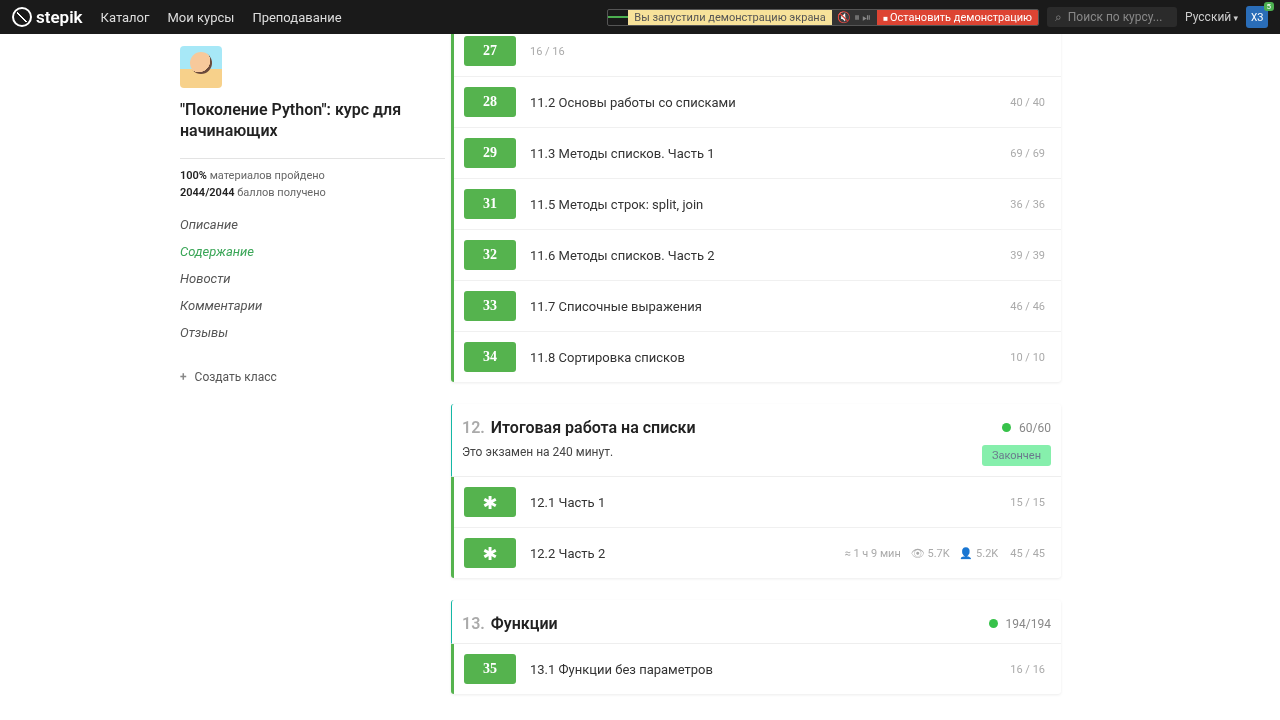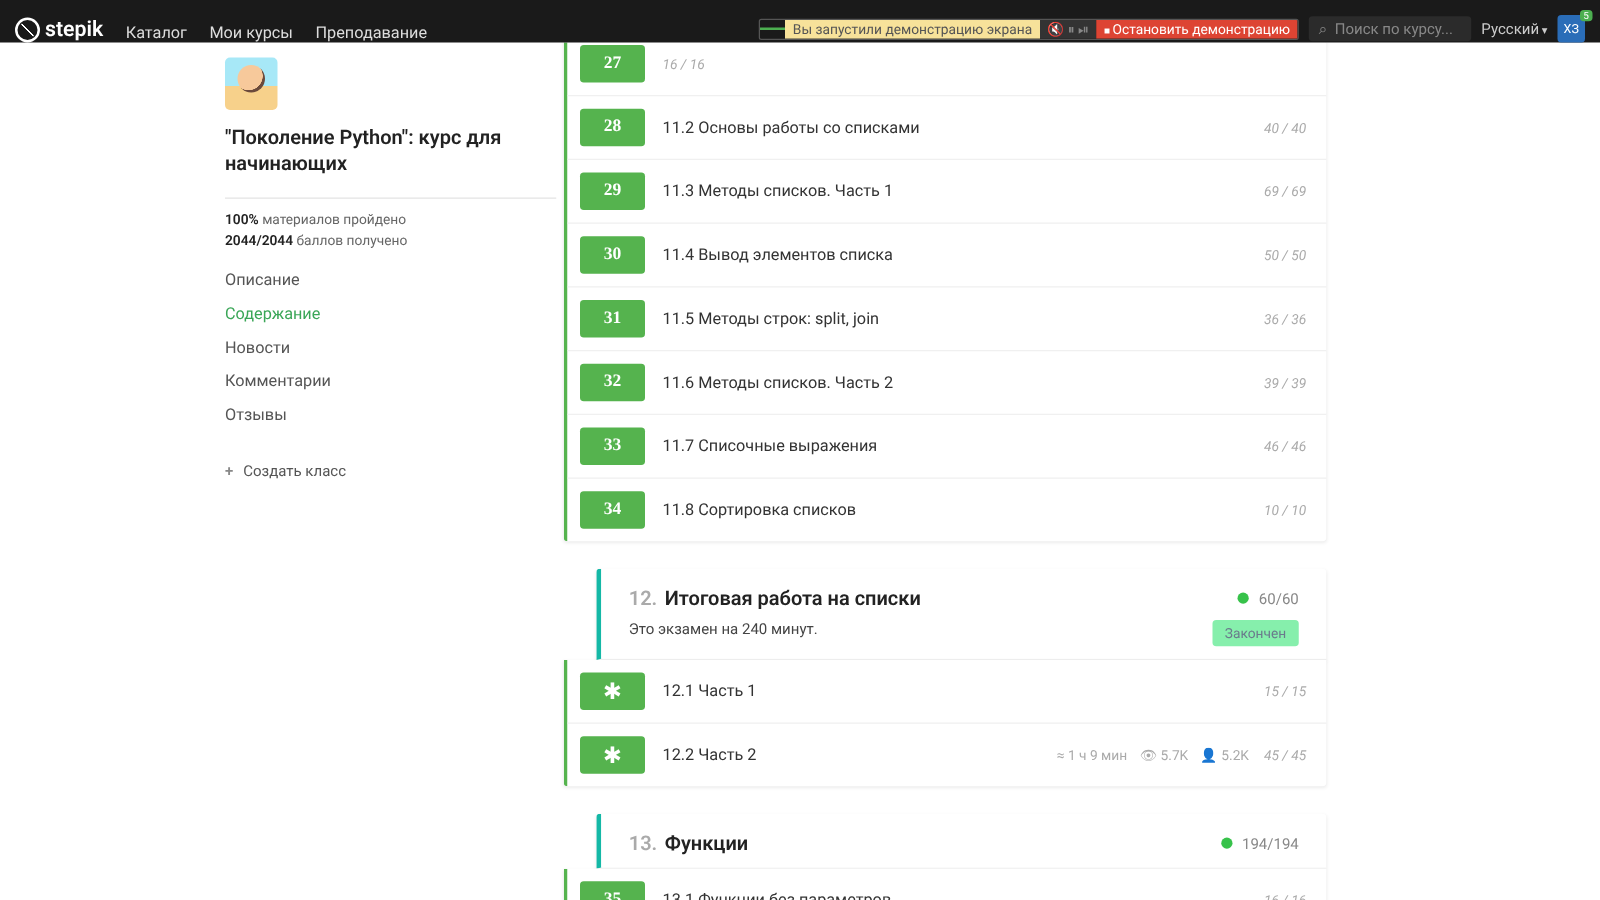--- a/index.html
+++ b/index.html
@@ -10,21 +10,21 @@
     background: #fff;
     width: 1280px;
     height: 720px;
     overflow: hidden;
   }
   
   .topbar {
     height: 34px;
     background: #1a1a1a;
     display: flex;
-    align-items: flex-end;
+    align-items: center;
     padding: 0 12px;
     gap: 18px;
     color: #e0e0e0;
     font-size: 13px;
     position: relative;
   }
   .logo {
     display: flex;
     align-items: center;
     gap: 4px;
@@ -113,21 +113,21 @@
   }
   .course-img::after{
     content:""; position:absolute; left:10px; top:6px; width:22px; height:22px;
     border-radius:50%;
     background:radial-gradient(circle at 40% 40%, #f7c99b 60%, #6b4a3b 62%);
   }
   .course-title{ font-size:16px; font-weight:600; color:#222; line-height:1.3; }
   .divider{ height:1px; background:#e3e3e3; margin:16px 0 10px; }
   .prog-line{ font-size:11px; color:#666; margin-bottom:4px; }
   .prog-line b{ color:#222; font-weight:600; }
-  .side-nav{ margin-top:12px; }
+  .side-nav{ margin-top:12px;font-style:italic; }
   .side-nav div{
     font-size:13px; color:#555; padding:6px 0; cursor:pointer;
   }
   .side-nav div.active{ color:#3aa657; }
   .side-actions{ margin-top:18px; }
   .side-actions div{
     font-size:12px; color:#555; padding:6px 0; display:flex; align-items:center; gap:8px; cursor:pointer;
   }
   .heart-icon::before{content:"♡"; color:#888;}
   .plus-icon::before{content:"+"; color:#888; font-weight:600;}
@@ -157,34 +157,33 @@
     background:#55b34e;
     color:#fff;
     border-radius:3px;
     display:flex;align-items:center;justify-content:center;
     font-size:14px;font-weight:600;font-family:Georgia,serif;
     margin-right:14px;
     flex-shrink:0;
   }
   .lesson-badge.star{ font-family:inherit; font-size:18px; font-weight:400;}
   .lesson-title{ flex:1; color:#333; font-size:13px; }
-  .lesson-count{ color:#aaa; font-size:11px;font-style:italic; }
+  .lesson-count{ color:#aaa; font-size:11px; }
   .lesson-meta{
     color:#aaa; font-size:11px; display:flex; gap:10px; align-items:center; margin-right:12px;
   }
 
   
   .section-head{
     background:#fff;
-    border-left:4px solid #14b8a6;
+    border-left:1px solid #14b8a6;
     box-shadow:0 1px 3px rgba(0,0,0,0.08);
     border-radius:3px;
-    padding:14px 22px 10px;
+    padding:14px 10px 10px;
     margin-bottom:0;
-    margin-left:26px;
   }
   .section-head + .section-block{ margin-top:0; border-top-left-radius:0; border-top-right-radius:0;}
   .sh-row{ display:flex; align-items:center; }
   .sh-num{ color:#aaa; font-size:16px; font-weight:600; margin-right:6px;}
   .sh-title{ color:#222; font-size:16px; font-weight:600; flex:1;}
   .sh-dot{ width:9px;height:9px;border-radius:50%;background:#37c24a; margin-right:8px;}
   .sh-score{ color:#888; font-size:12px;}
   .sh-sub{ display:flex; align-items:flex-start; margin-top:8px;}
   .sh-note{ color:#444; font-size:12px; flex:1;}
   .sh-badge{
@@ -275,25 +274,20 @@
             <div class="lesson-badge">28</div>
             <div class="lesson-title">11.2 Основы работы со списками</div>
             <div class="lesson-count">40 / 40</div>
           </div>
           <div class="lesson">
             <div class="lesson-badge">29</div>
             <div class="lesson-title">11.3 Методы списков. Часть 1</div>
             <div class="lesson-count">69 / 69</div>
           </div>
           <div class="lesson">
-            <div class="lesson-badge">30</div>
-            <div class="lesson-title">11.4 Вывод элементов списка</div>
-            <div class="lesson-count">50 / 50</div>
-          </div>
-          <div class="lesson">
             <div class="lesson-badge">31</div>
             <div class="lesson-title">11.5 Методы строк: split, join</div>
             <div class="lesson-count">36 / 36</div>
           </div>
           <div class="lesson">
             <div class="lesson-badge">32</div>
             <div class="lesson-title">11.6 Методы списков. Часть 2</div>
             <div class="lesson-count">39 / 39</div>
           </div>
           <div class="lesson">

